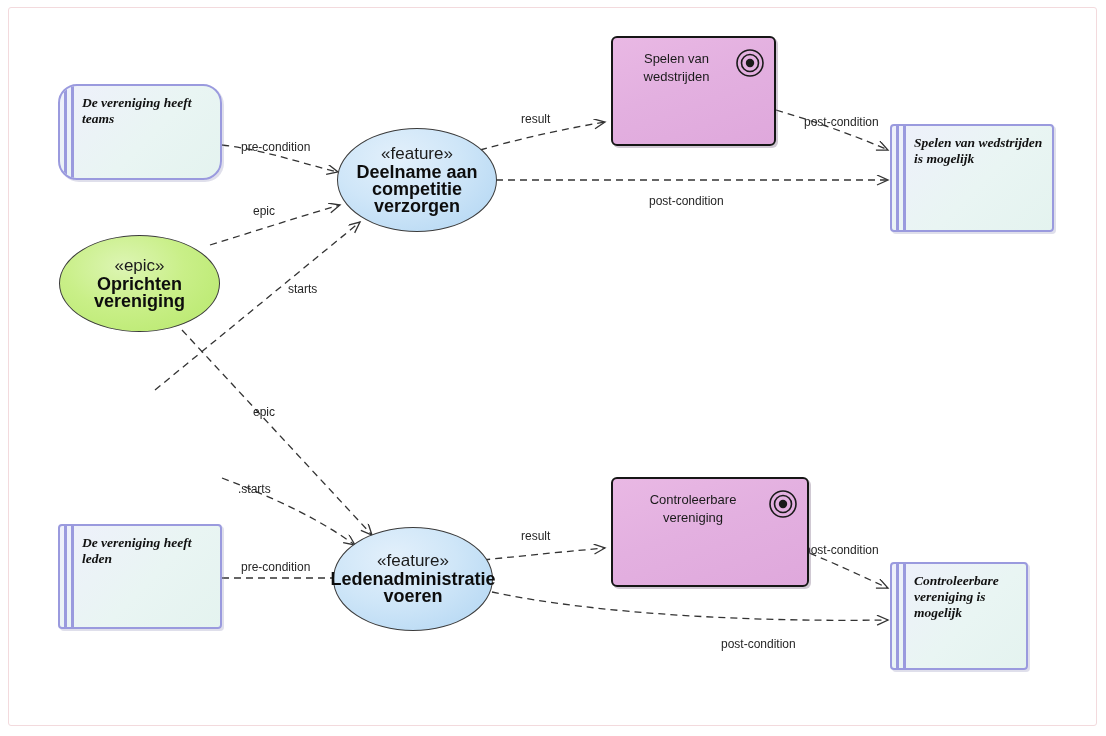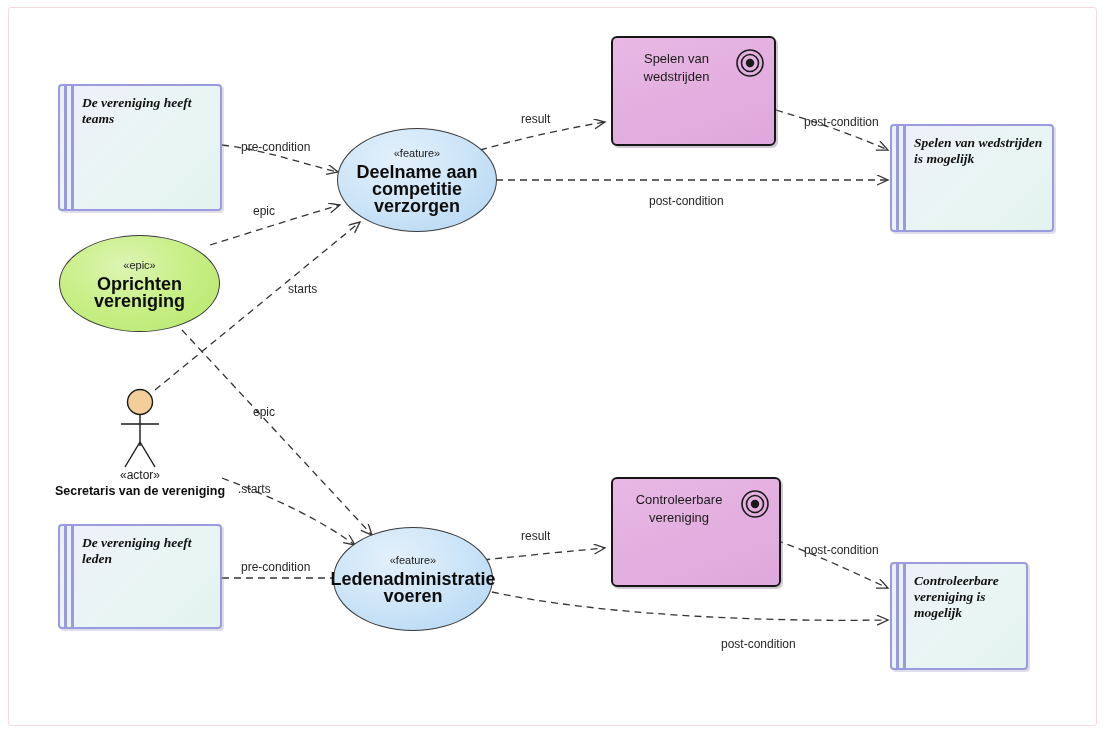--- a/index.html
+++ b/index.html
@@ -56,21 +56,21 @@
     border:1px solid #3b3b3b;
     display:flex;flex-direction:column;align-items:center;justify-content:center;
     text-align:center;
   }
   .ell-feature{
     background:radial-gradient(ellipse at 38% 30%, #e3f0fb 0%, #cfe6f8 45%, #afd4f2 100%);
   }
   .ell-epic{
     background:radial-gradient(ellipse at 40% 32%, #ddf5b4 0%, #c9ef88 45%, #b6e86a 100%);
   }
-  .stereo{font-size:11px;color:#1b1b1b;line-height:15px;margin-bottom:3px;}
+  .stereo{font-size:17px;color:#1b1b1b;line-height:15px;margin-bottom:3px;}
   .ellname{font-size:18px;font-weight:bold;color:#0d0d0d;line-height:17px;padding:0 6px;}
 
   
   .actor{position:absolute;}
   .actor .alabel{
     position:absolute;left:50%;transform:translateX(-50%);
     text-align:center;white-space:nowrap;
   }
   .actor .astereo{font-size:12px;color:#1b1b1b;}
   .actor .aname{font-size:12.5px;font-weight:bold;color:#0d0d0d;}
@@ -161,21 +161,21 @@
   <div class="clabel" style="left:804px;top:115px;">post-condition</div>
 
   <div class="clabel" style="left:649px;top:194px;">post-condition</div>
 
   <div class="clabel" style="left:521px;top:529px;">result</div>
 
   <div class="clabel" style="left:804px;top:543px;">post-condition</div>
 
   <div class="clabel" style="left:721px;top:637px;">post-condition</div>
 
-  <div class="node reqbox" style="left:58px;top:84px;width:164px;height:127px;">
+  <div class="node reqbox" style="left:58px;top:84px;width:164px;height:96px;border-radius:19px;">
     <div class="bar1"></div>
     <div class="bar2"></div>
     <div class="rtext">De vereniging heeft teams</div>
   </div>
 
   <div class="node reqbox" style="left:58px;top:524px;width:164px;height:105px;">
     <div class="bar1"></div>
     <div class="bar2"></div>
     <div class="rtext">De vereniging heeft leden</div>
   </div>
@@ -197,21 +197,21 @@
       <div>Spelen van</div>
       <div>wedstrijden</div>
     </div>
     <svg class="target" viewBox="0 0 30 30">
       <circle cx="15" cy="15" r="13" fill="none" stroke="#1a1a1a" stroke-width="1.6"></circle>
       <circle cx="15" cy="15" r="8.5" fill="none" stroke="#1a1a1a" stroke-width="1.6"></circle>
       <circle cx="15" cy="15" r="4.2" fill="#1a1a1a"></circle>
     </svg>
   </div>
 
-  <div class="node goalbox" style="left:611px;top:477px;width:170px;height:110px;">
+  <div class="node goalbox" style="left:611px;top:477px;width:198px;height:110px;">
     <div class="gtext">
       <div>Controleerbare</div>
       <div>vereniging</div>
     </div>
     <svg class="target" viewBox="0 0 30 30">
       <circle cx="15" cy="15" r="13" fill="none" stroke="#1a1a1a" stroke-width="1.6"></circle>
       <circle cx="15" cy="15" r="8.5" fill="none" stroke="#1a1a1a" stroke-width="1.6"></circle>
       <circle cx="15" cy="15" r="4.2" fill="#1a1a1a"></circle>
     </svg>
   </div>
@@ -224,25 +224,14 @@
   <div class="node ellipse ell-feature" style="left:333px;top:527px;width:160px;height:104px;">
     <div class="stereo">«feature»</div>
     <div class="ellname">Ledenadministratie voeren</div>
   </div>
 
   <div class="node ellipse ell-epic" style="left:59px;top:235px;width:161px;height:97px;">
     <div class="stereo">«epic»</div>
     <div class="ellname">Oprichten vereniging</div>
   </div>
 
-  <div class="actor" style="left:96px;top:388px;width:88px;height:110px;">
-    <svg width="88" height="86" viewBox="0 0 88 86">
-      <circle cx="44" cy="14" r="12.5" fill="#f3cd9a" stroke="#1a1a1a" stroke-width="1.4"></circle>
-      <line x1="44" y1="27" x2="44" y2="58" stroke="#1a1a1a" stroke-width="1.4"></line>
-      <line x1="25" y1="36" x2="63" y2="36" stroke="#1a1a1a" stroke-width="1.4"></line>
-      <line x1="44" y1="54" x2="29" y2="79" stroke="#1a1a1a" stroke-width="1.4"></line>
-      <line x1="44" y1="54" x2="59" y2="79" stroke="#1a1a1a" stroke-width="1.4"></line>
-    </svg>
-    <div class="alabel astereo" style="top:80px;">«actor»</div>
-    <div class="alabel aname" style="top:96px;">Secretaris van de vereniging</div>
-  </div>
 
 </div>
 
 </body></html>

